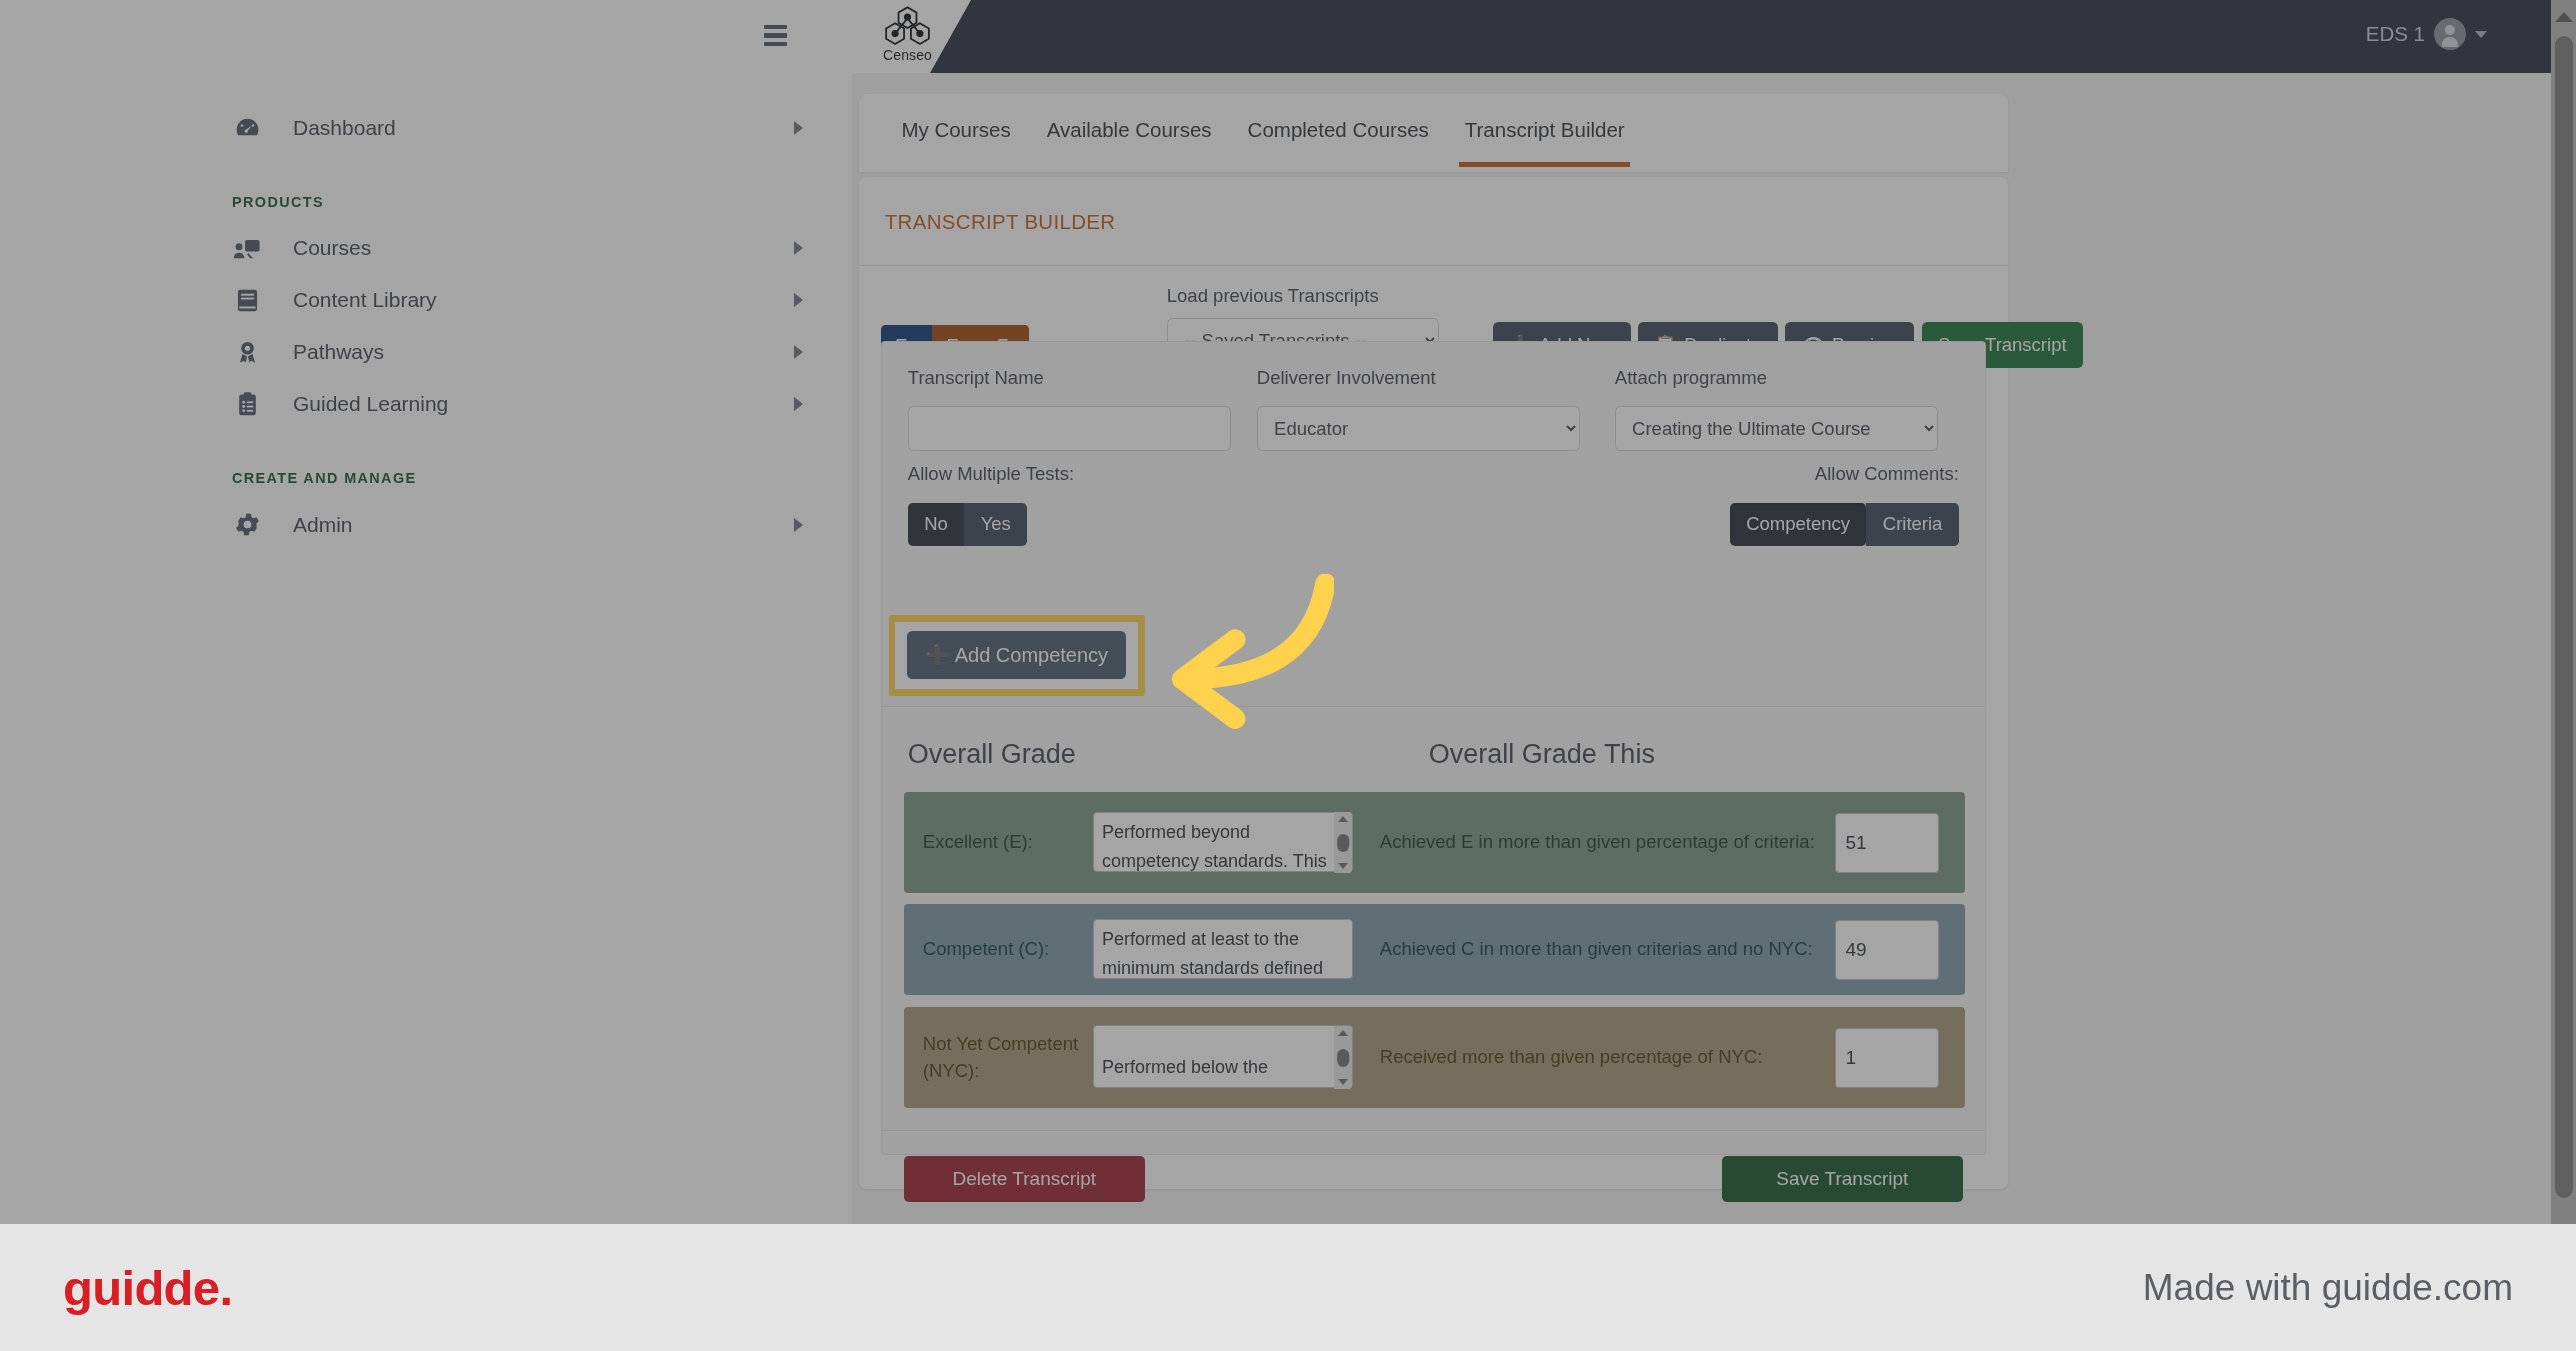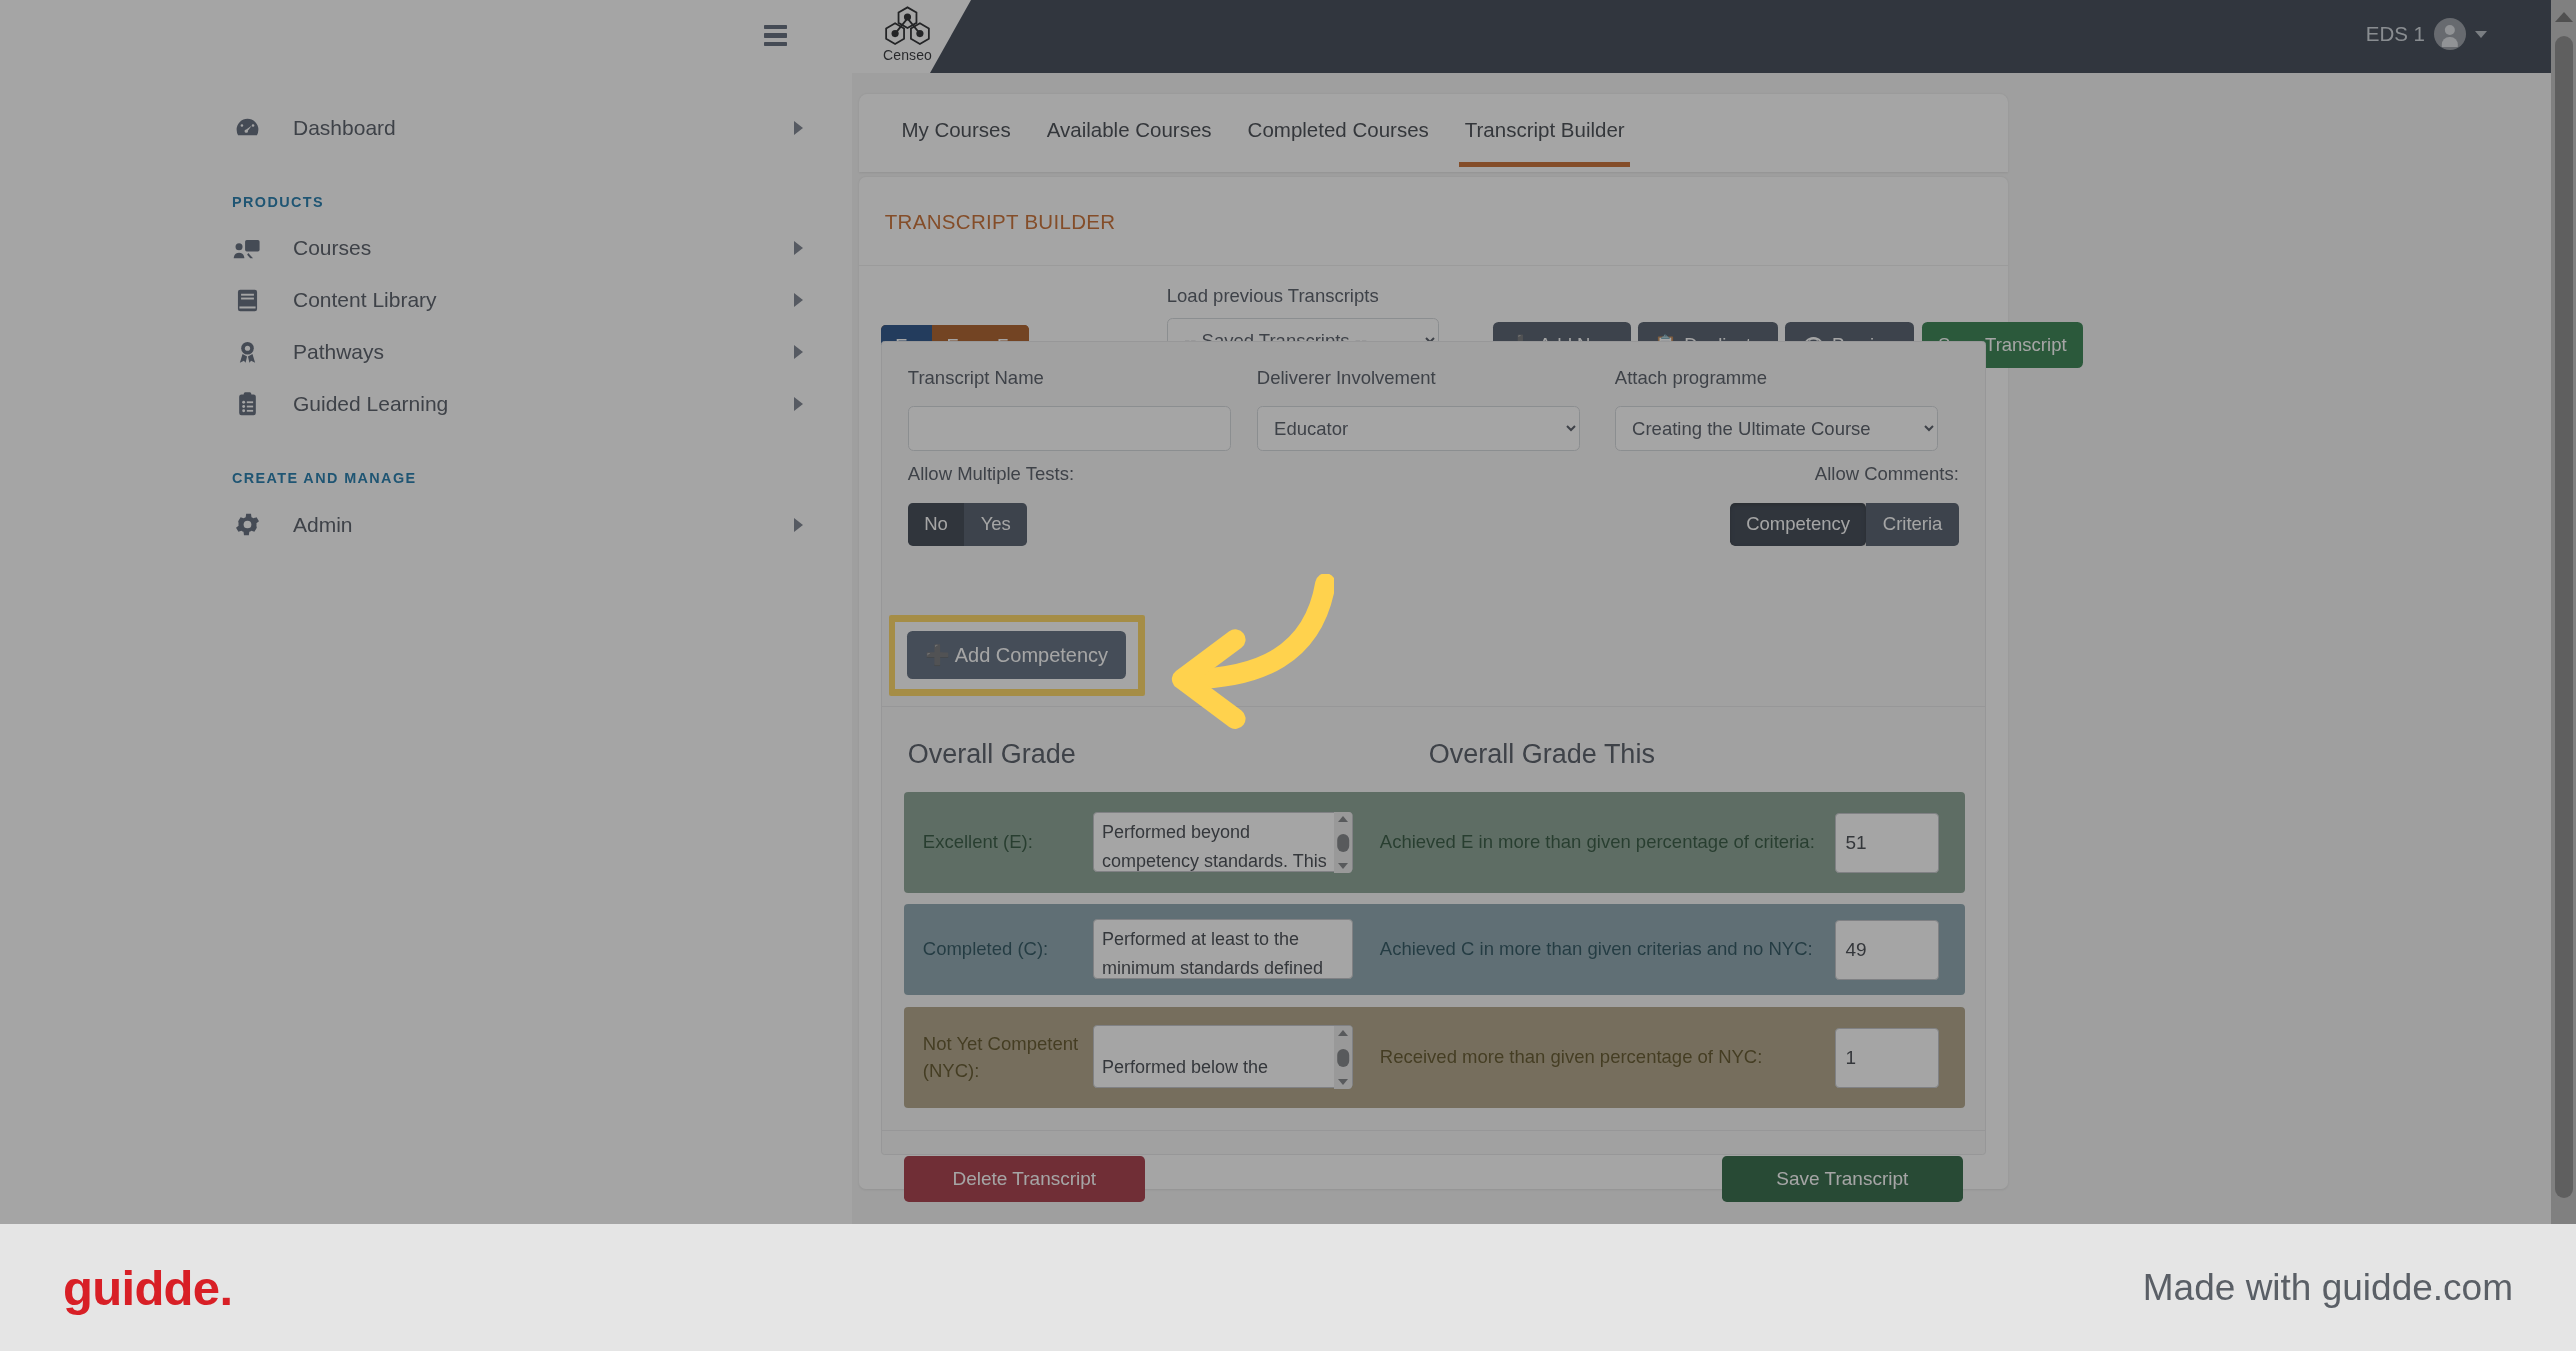--- a/index.html
+++ b/index.html
@@ -151,21 +151,21 @@
   .nav-chev {
     width: 0; height: 0;
     border-top: 7.5px solid transparent;
     border-bottom: 7.5px solid transparent;
     border-left: 9.6px solid #6b7280;
     margin-left: auto;
     margin-right: 8.2px;
   }
   .nav-section {
     font-size: 14.4px;
-    color: #0369a1;
+    color: #14532d;
     letter-spacing: 1.4px;
     font-weight: bold;
     padding-left: 232px;
     margin-top: 40px;
     margin-bottom: 12.3px;
   }
 
   
   #main {
     position: absolute;
@@ -836,21 +836,21 @@
                 <div class="up"></div>
                 <div class="thumb"></div>
                 <div class="dn"></div>
               </div>
             </div>
             <div class="rule-text">Achieved E in more than given percentage of criteria:</div>
             <input class="rule-input" type="text" value="51" style="">
           </div>
 
           <div class="graderow" id="row-c">
-            <div class="grade-label">Completed (C):</div>
+            <div class="grade-label">Competent (C):</div>
             <div class="ta-wrap">
               <textarea class="grade-ta" style="">Performed at least to the minimum standards defined by the competencies</textarea>
             </div>
             <div class="rule-text">Achieved C in more than given criterias and no NYC:</div>
             <input class="rule-input" type="text" value="49" style="">
           </div>
 
           <div class="graderow" id="row-nyc">
             <div class="grade-label">Not Yet Competent (NYC):</div>
             <div class="ta-wrap">

